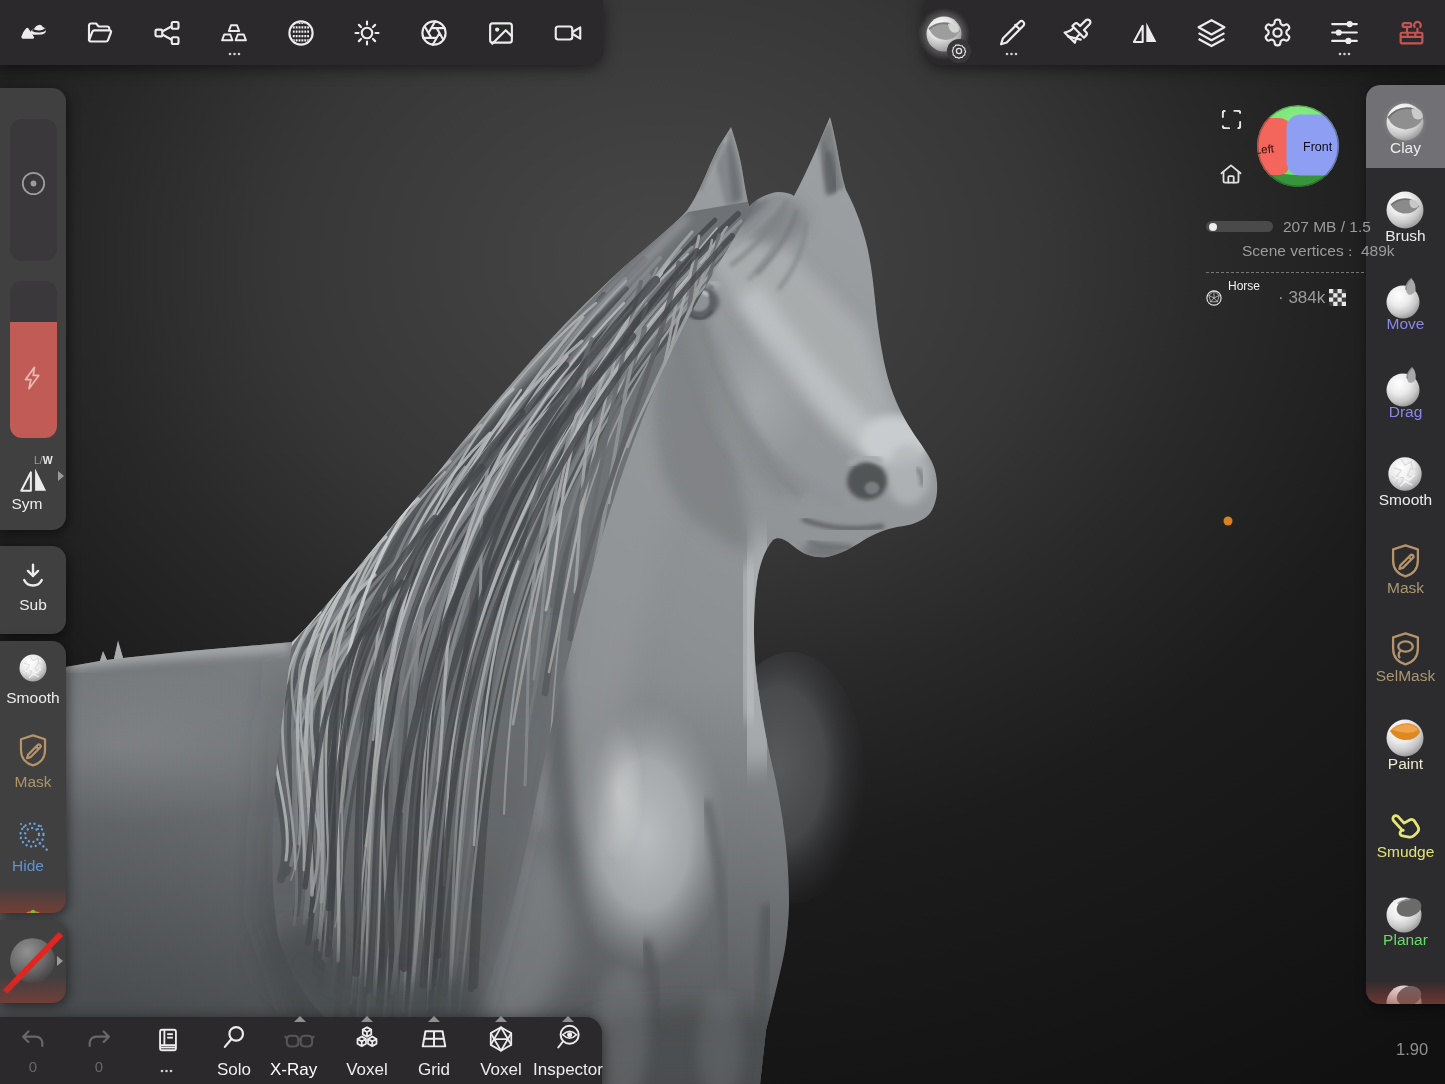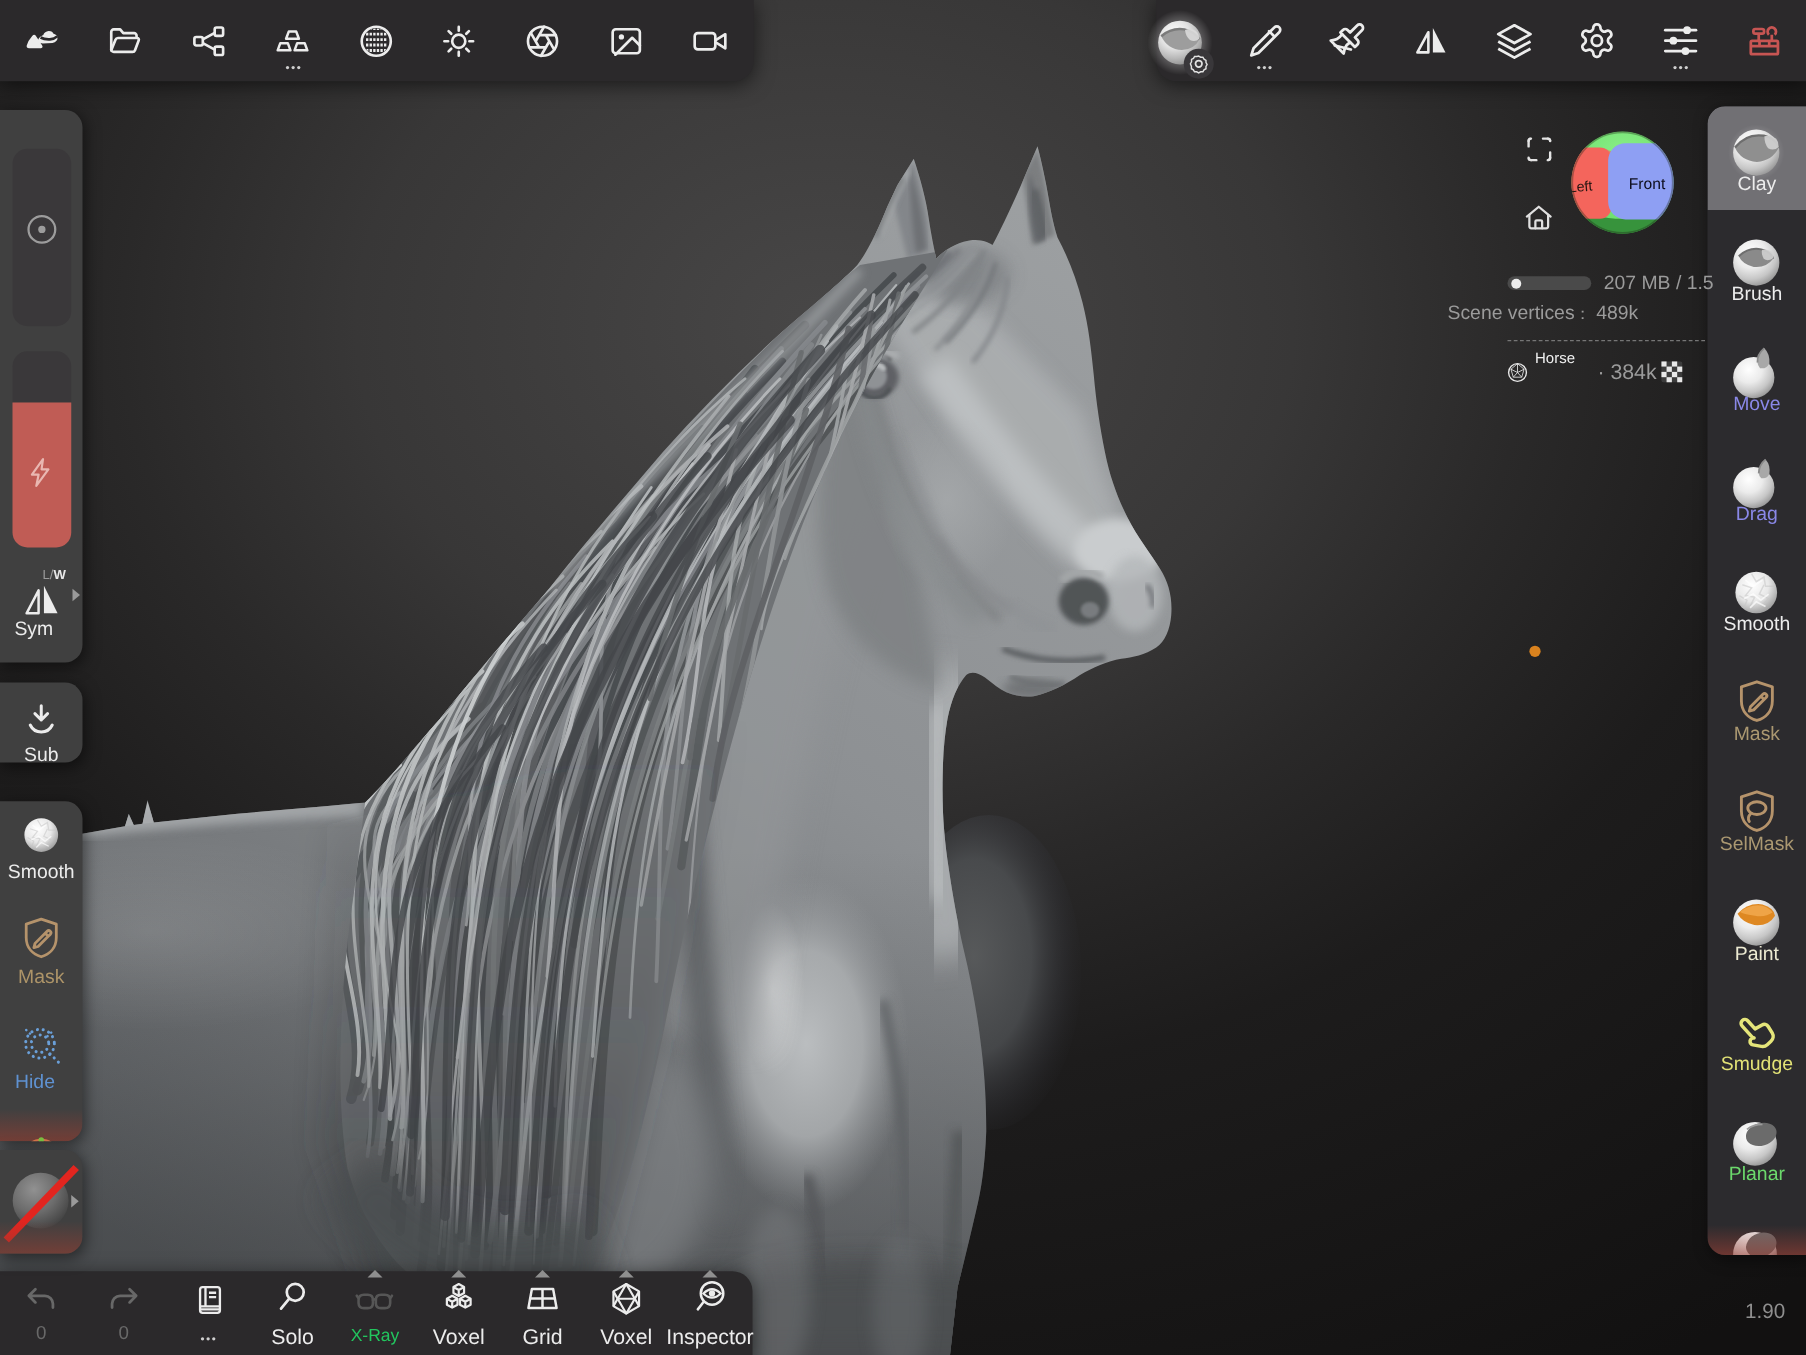--- a/index.html
+++ b/index.html
@@ -471,21 +471,21 @@
   <svg class="abs" style="left:220px;top:6px" width="29" height="29" viewBox="0 0 24 24" stroke="#ececec" stroke-width="1.8" fill="none" stroke-linecap="round">
     <circle cx="13.4" cy="9" r="5.6"></circle>
       <line x1="9.3" y1="13.4" x2="4" y2="19.8"></line>
   </svg>
   <div class="lbl" style="left:206px;top:1044px;width:56px;top:43px;position:absolute">Solo</div>
   <svg class="abs" style="left:284px;top:10px" width="31" height="31" viewBox="0 0 24 24" stroke="#565656" stroke-width="1.6" fill="none" stroke-linejoin="round" stroke-linecap="round">
     <path d="M2.2,10 q0.1,-3.2 3.3,-3.2 h2.4 q3.2,0 3.2,3.2 v1.9 q0,3.2 -3.2,3.2 H5.5 q-3.2,0 -3.3,-3.2 Z"></path>
     <path d="M12.9,10 q0,-3.2 3.2,-3.2 h2.4 q3.2,0 3.3,3.2 v1.9 q-0.1,3.2 -3.3,3.2 h-2.4 q-3.2,0 -3.2,-3.2 Z"></path>
     <path d="M11.1,10.1 q0.9,-1 1.8,0 M2.2,9 L1.1,7.4 M21.8,9 l1.1,-1.6"></path>
   </svg>
-  <div class="abs" style="left:270px;top:43px;width:60px;text-align:center;color:#22c55e;font-size:14px">X-Ray</div>
+  <div class="abs" style="left:270px;top:43px;width:60px;color:#ffffff;font-size:17px">X-Ray</div>
   <svg class="abs" style="left:352px;top:7px" width="30" height="30" viewBox="0 0 24 24" stroke="#ececec" stroke-width="1.4" fill="none" stroke-linejoin="round">
     <path d="M12,2.6 L15.4,4.5 V8.3 L12,10.2 8.6,8.3 V4.5 Z M8.6,4.5 12,6.4 15.4,4.5 M12,6.4 V10.2"></path>
     <path d="M7.8,10.1 L11.2,12 V15.8 L7.8,17.7 4.4,15.8 V12 Z M4.4,12 7.8,13.9 11.2,12 M7.8,13.9 V17.7"></path>
     <path d="M16.2,10.1 L19.6,12 V15.8 L16.2,17.7 12.8,15.8 V12 Z M12.8,12 16.2,13.9 19.6,12 M16.2,13.9 V17.7"></path>
   </svg>
   <div class="lbl" style="left:337px;top:43px;width:60px">Voxel</div>
   <svg class="abs" style="left:419px;top:7px" width="30" height="30" viewBox="0 0 24 24" stroke="#ececec" stroke-width="1.6" fill="none" stroke-linejoin="round">
     <path d="M5.2,5.8 H18.8 L21,17.9 H3 Z"></path>
     <line x1="12" y1="5.8" x2="12" y2="17.9"></line>
     <line x1="4.1" y1="11.8" x2="19.9" y2="11.8"></line>
@@ -535,21 +535,21 @@
   <div class="abs" style="left:34px;top:366px;font-size:10.5px;color:#9a9a9a">L/<span style="color:#e8e8e8;font-weight:bold">W</span></div>
   <svg class="abs" style="left:17px;top:376px" width="32" height="32" viewBox="0 0 24 24">
     <path d="M10.4,6.2 V20 H3.2 Z" stroke="#ececec" stroke-width="1.5" fill="none" stroke-linejoin="round"></path>
     <path d="M13.6,3.4 L21.8,20 H13.6 Z" fill="#ececec"></path>
   </svg>
   <svg class="abs" style="left:57px;top:382px" width="8" height="12" viewBox="0 0 8 12">
       <path d="M1,1 L7,6 1,11 Z" fill="#9a9a9a"></path>
     </svg>
   <div class="lbl" style="left:0;top:407px;width:54px;font-size:15.5px">Sym</div>
 </div>
-<div class="panel" id="lp2" style="left:0;top:546px;width:66px;height:64px;border-radius:0 14px 14px 0">
+<div class="panel" id="lp2" style="left:0;top:546px;width:66px;height:88px;border-radius:0 14px 14px 0">
   <svg class="abs" style="left:17px;top:14px" width="32" height="32" viewBox="0 0 24 24" stroke="#ececec" stroke-width="1.8" fill="none" stroke-linecap="round" stroke-linejoin="round">
     <path d="M12,3.5 V12 M12,12 l-3.8,-3.8 M12,12 l3.8,-3.8"></path>
     <path d="M5.4,11.5 a7.3,7.3 0 0 0 13.2,0" transform="translate(0,3.5)"></path>
   </svg>
   <div class="lbl" style="left:0;top:50px;width:66px;font-size:15.5px">Sub</div>
 </div>
 <div class="panel" id="lp3" style="left:0;top:641px;width:66px;height:272px;border-radius:0 14px 14px 0;overflow:hidden">
   <svg class="abs" style="left:16px;top:10px" width="34" height="34" viewBox="0 0 34 34">
     <defs>
       <radialGradient id="smG" cx="0.4" cy="0.32" r="0.72">
@@ -749,21 +749,21 @@
       <rect x="33.5" y="12.5" width="60" height="61" rx="14" fill="#8e9ff3"></rect>
       <text x="2" y="51.5" font-size="11.5" font-family="Liberation Sans, sans-serif" fill="#241511" transform="rotate(-5 8 50)">Left</text>
       <text x="50" y="49" font-size="12.5" font-family="Liberation Sans, sans-serif" fill="#0c0c1a">Front</text>
       <circle cx="45" cy="44" r="40.5" fill="none" stroke="#1e2413" stroke-opacity="0.35" stroke-width="2"></circle>
     </g>
   </svg>
   <div class="abs" style="left:1206px;top:221px;width:67px;height:11px;background:#4a4a4a;border-radius:6px">
     <div class="abs" style="left:3px;top:1.5px;width:8px;height:8px;background:#ededed;border-radius:50%"></div>
   </div>
   <div class="abs" style="left:1283px;top:218px;width:100px;color:#9b9b9b;font-size:15.5px;white-space:nowrap">207 MB / 1.5</div>
-  <div class="abs" style="left:1158px;top:242px;color:#9b9b9b;font-size:15.5px;white-space:nowrap">Scene vertices<span style="font-size:13px">：</span> 489k</div>
+  <div class="abs" style="left:1242px;top:242px;color:#9b9b9b;font-size:15.5px;white-space:nowrap">Scene vertices<span style="font-size:13px">：</span> 489k</div>
   <div class="abs" style="left:1206px;top:272px;width:158px;border-top:1.8px dashed #767676"></div>
   <svg class="abs" style="left:1205px;top:289px" width="18" height="18" viewBox="0 0 24 24" stroke="#e6e6e6" stroke-width="1.5" fill="none" stroke-linejoin="round">
     <circle cx="12" cy="12" r="9.5"></circle>
     <path d="M12,2.5 L5,8.5 7.5,17 h9 L19,8.5 Z M7.5,17 L12,12 16.5,17 M12,2.5 V12 M5,8.5 l7,3.5 7,-3.5" stroke-width="0.9"></path>
   </svg>
   <div class="abs" style="left:1228px;top:279px;color:#f0f0f0;font-size:12px">Horse</div>
   <div class="abs" style="left:1278px;top:288px;color:#9b9b9b;font-size:17px">· 384k ·</div>
   <svg class="abs" style="left:1329px;top:289px" width="17" height="17" viewBox="0 0 16 16">
     <rect x="0" y="0" width="16" height="16" rx="2" fill="#3c3c3c"></rect>
     <g fill="#e8e8e8">

